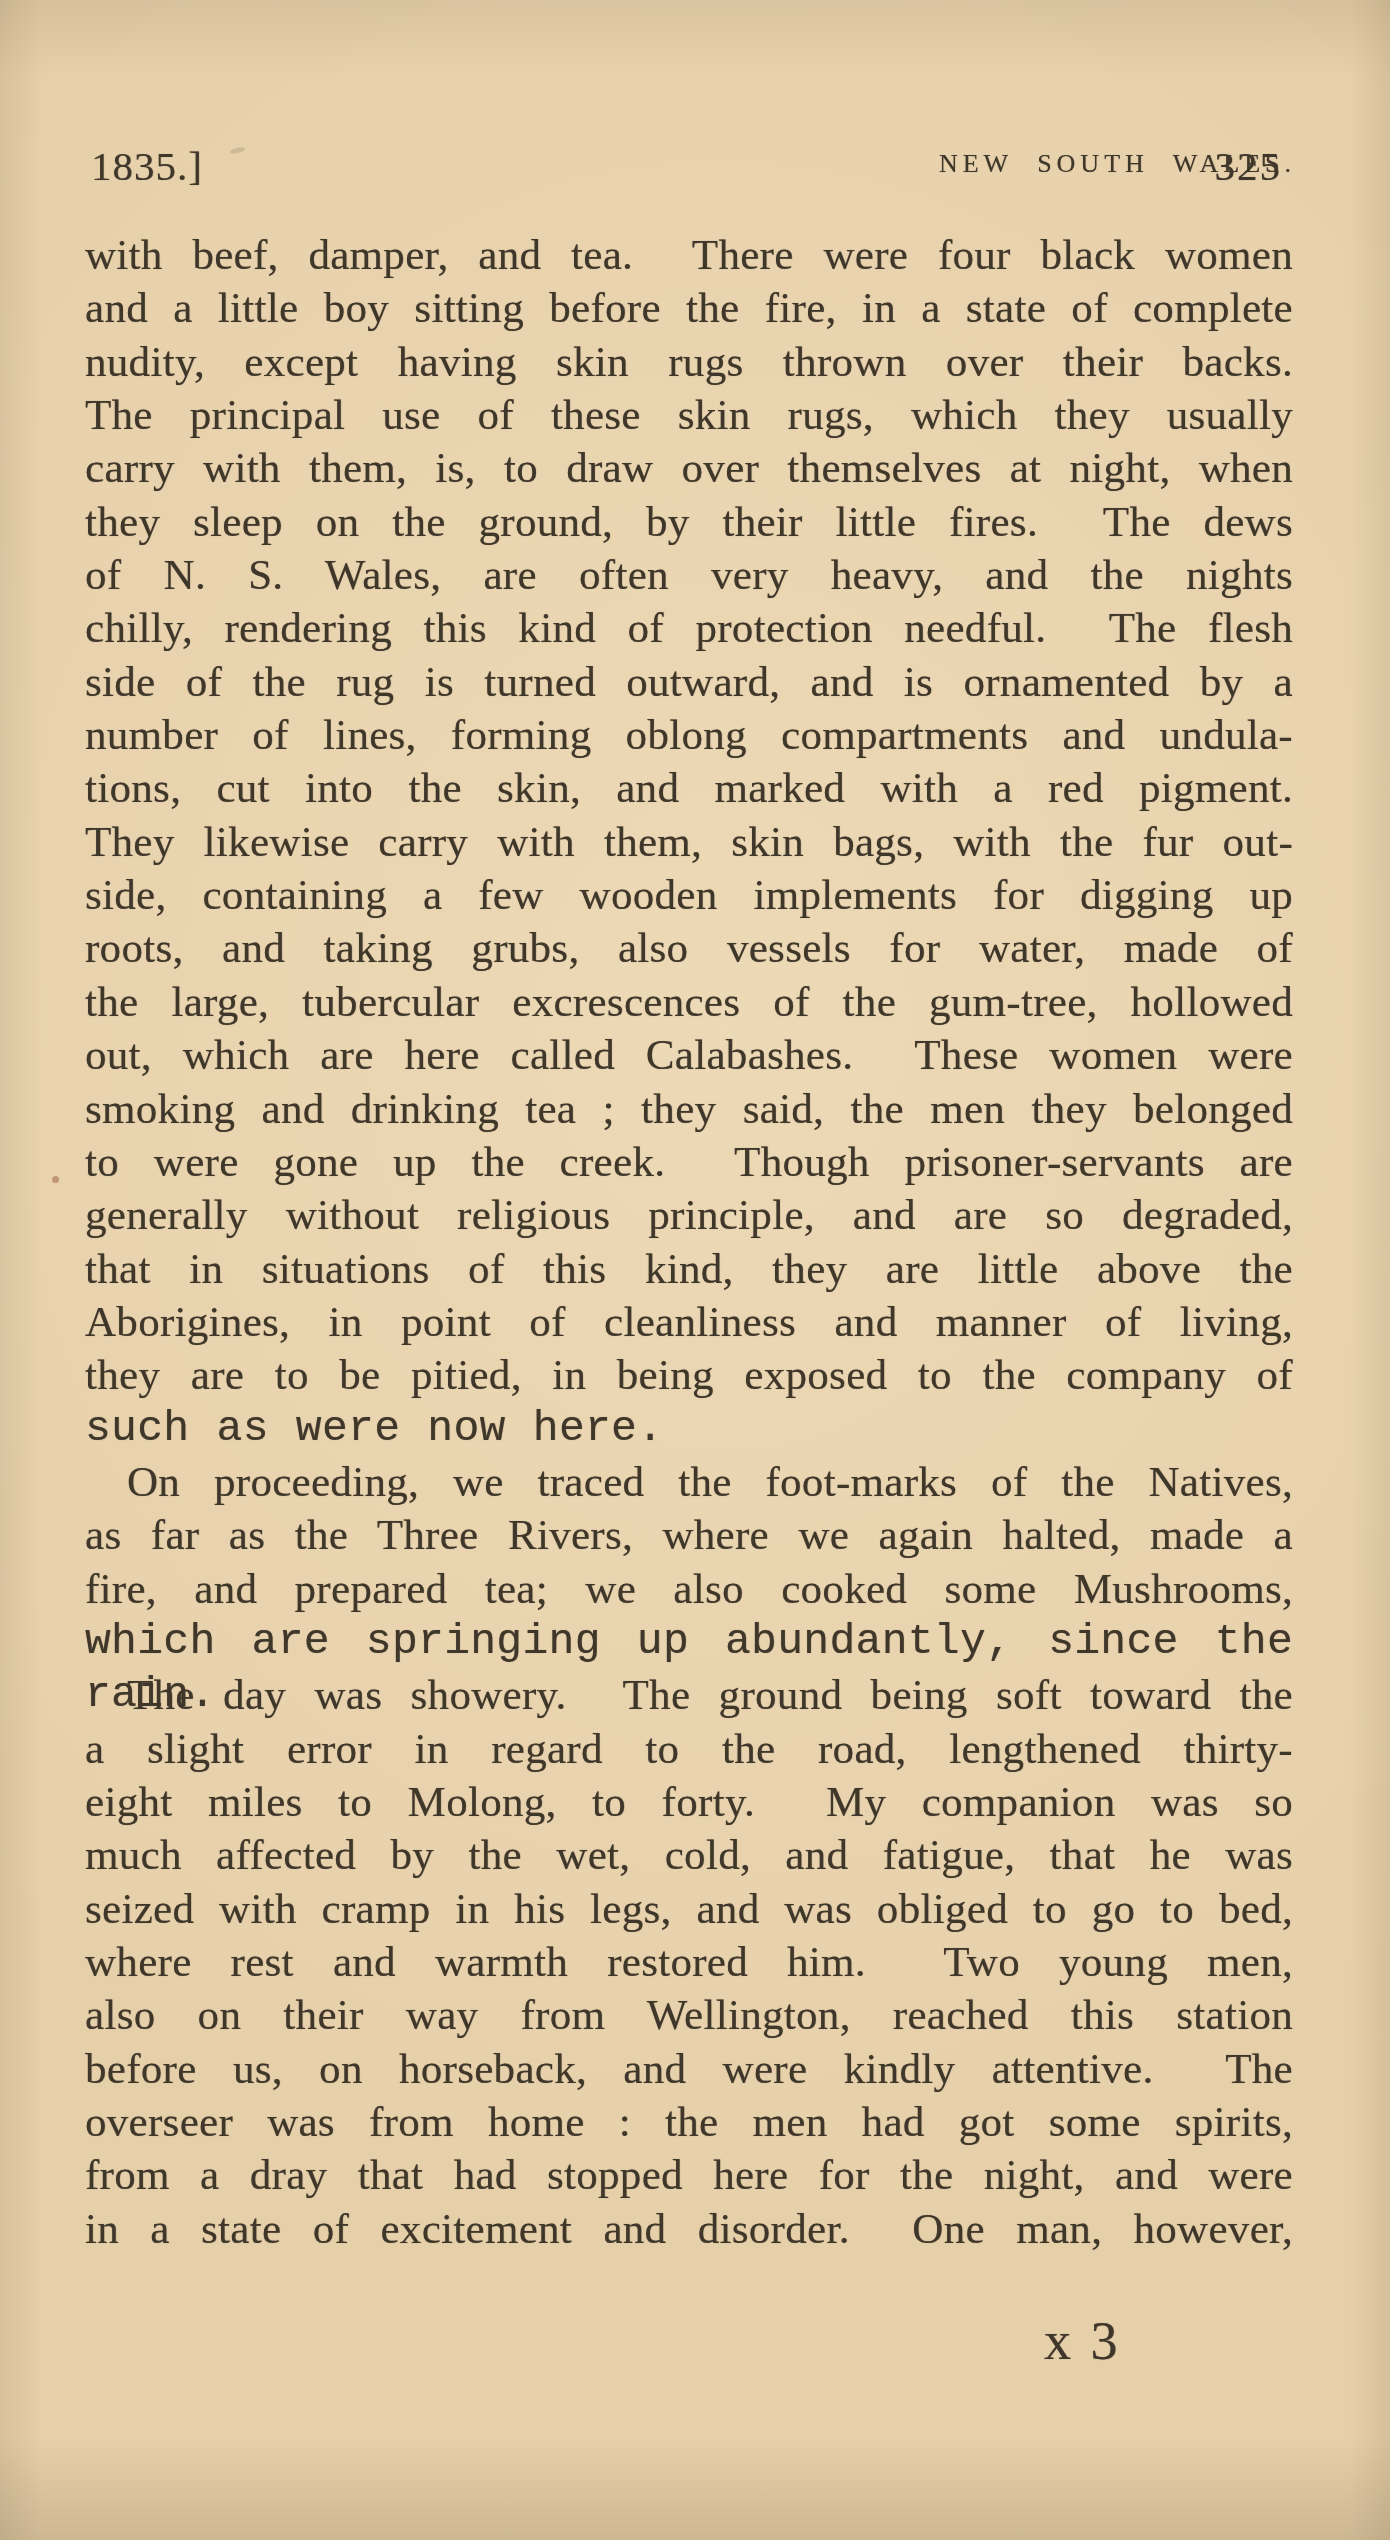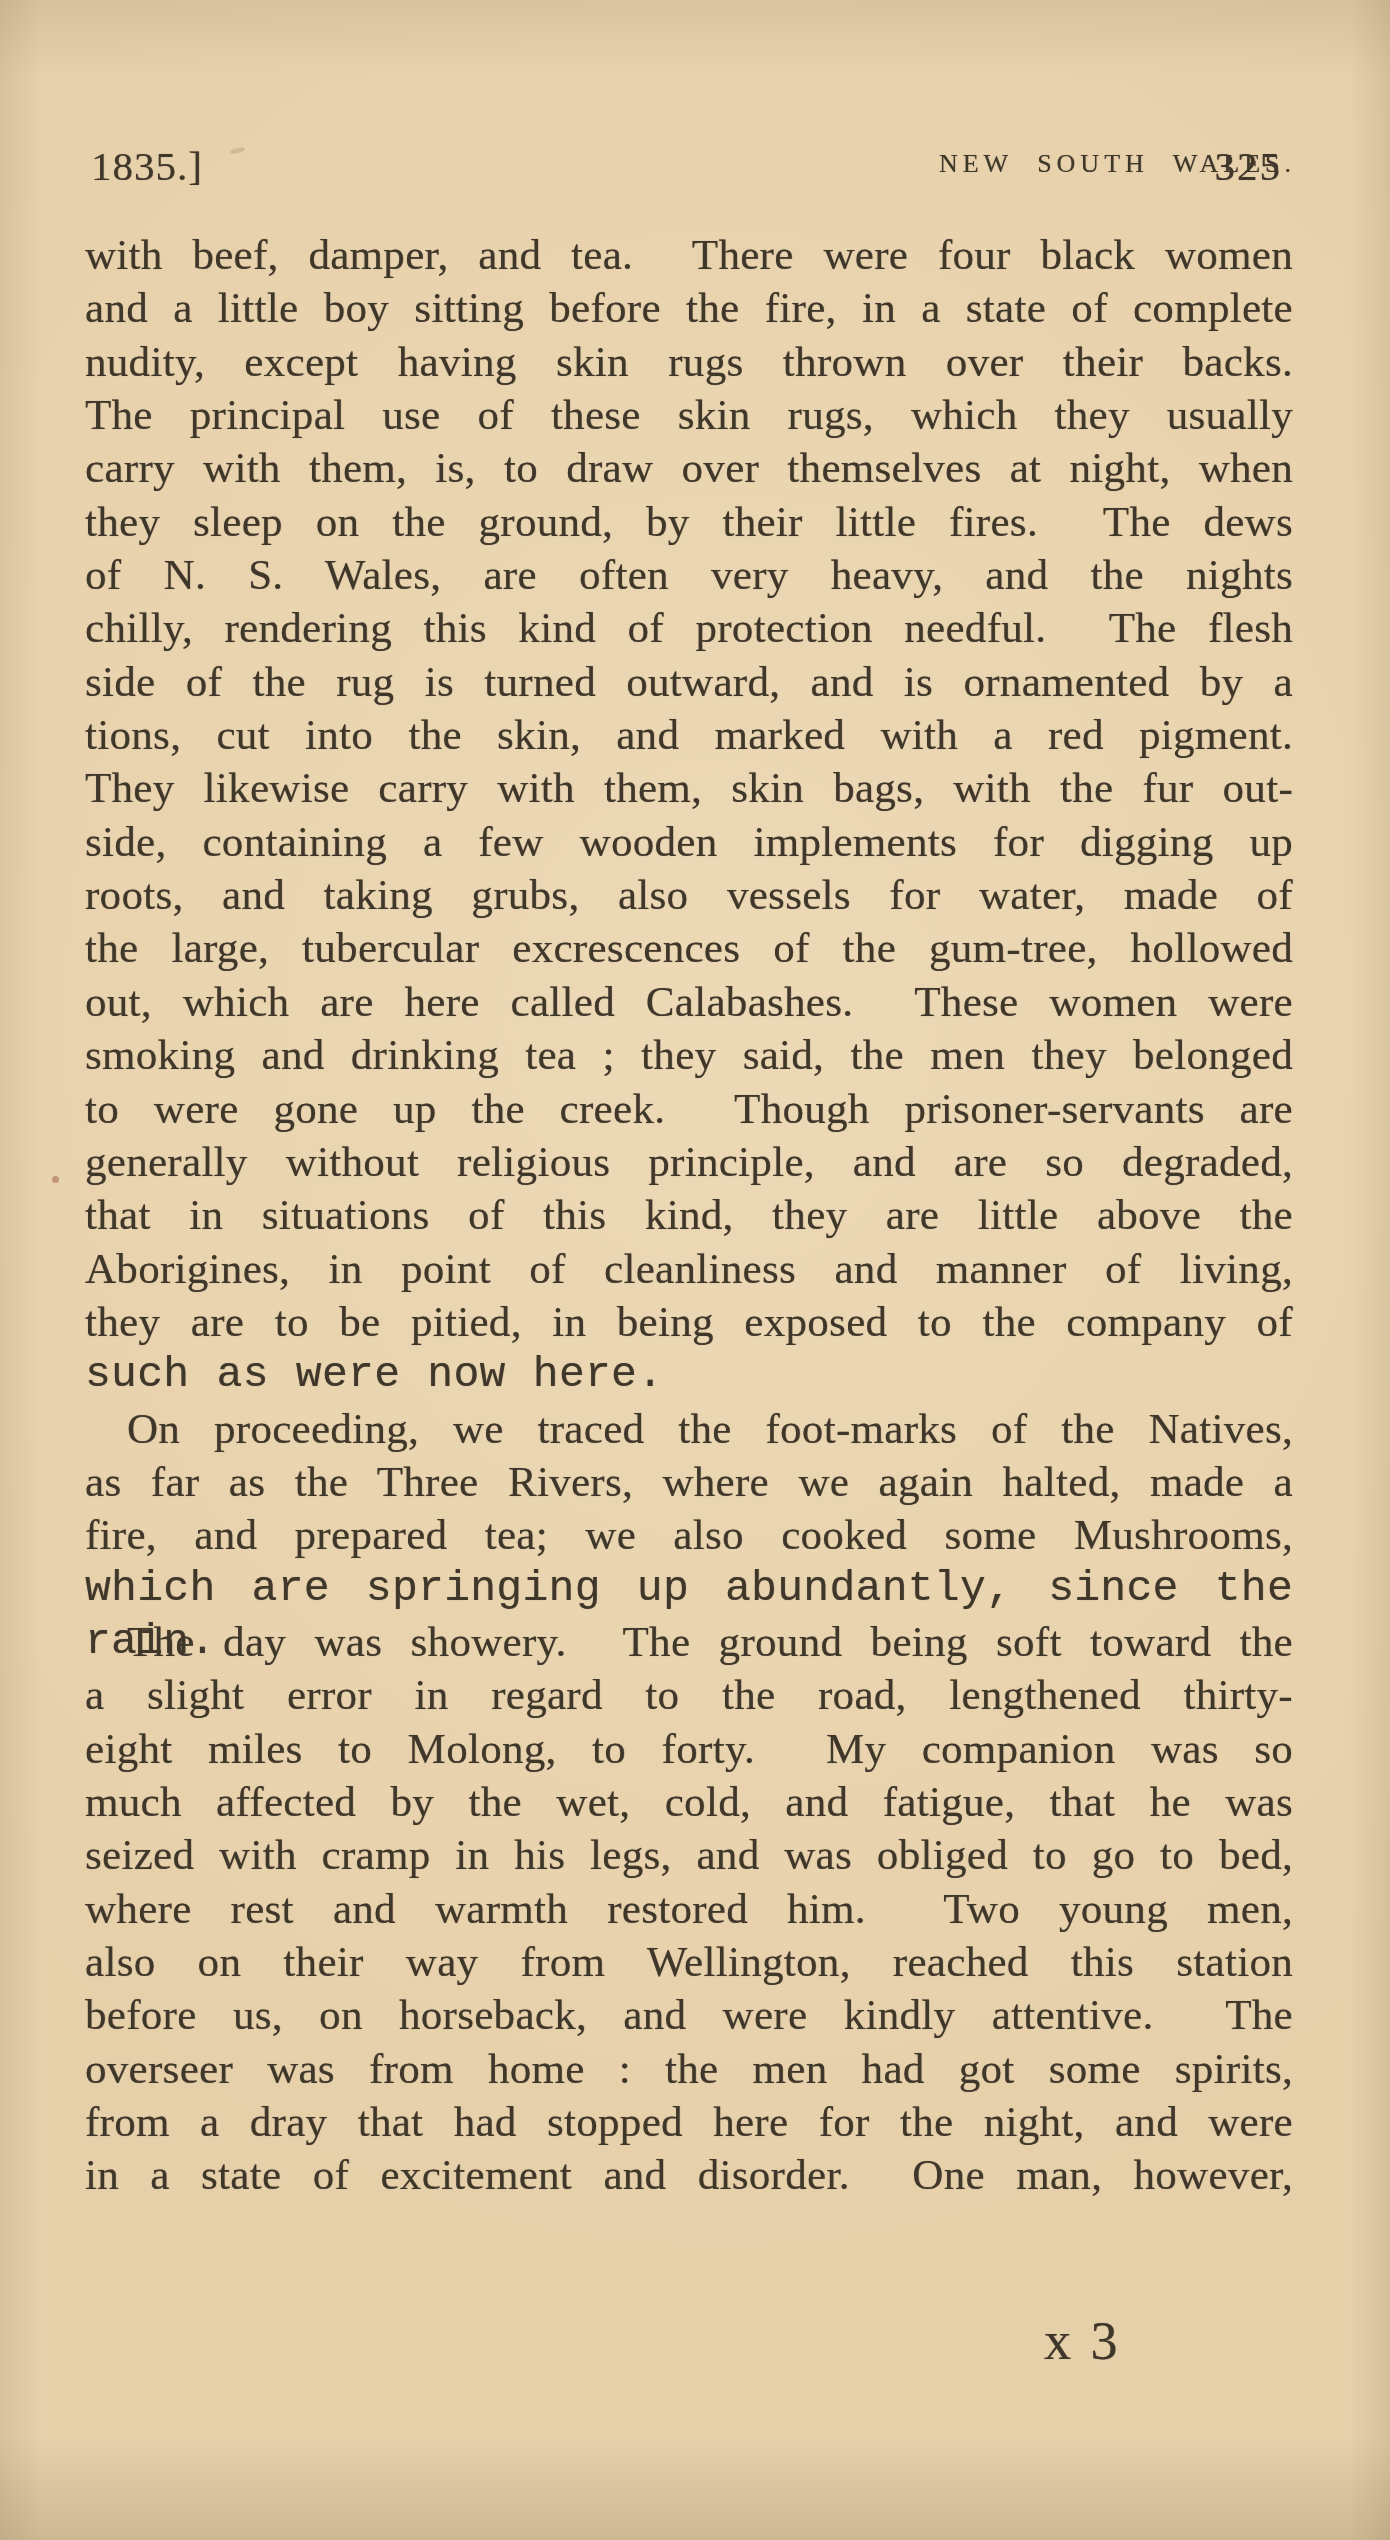--- a/index.html
+++ b/index.html
@@ -52,20 +52,21 @@
   <main class="text-block" id="lines">
       <div class="line ink">with beef, damper, and tea.&nbsp; There were four black women</div>
       <div class="line ink">and a little boy sitting before the fire, in a state of complete</div>
       <div class="line ink">nudity, except having skin rugs thrown over their backs.</div>
       <div class="line ink">The principal use of these skin rugs, which they usually</div>
       <div class="line ink">carry with them, is, to draw over themselves at night, when</div>
       <div class="line ink">they sleep on the ground, by their little fires.&nbsp; The dews</div>
       <div class="line ink">of N. S. Wales, are often very heavy, and the nights</div>
       <div class="line ink">chilly, rendering this kind of protection needful.&nbsp; The flesh</div>
       <div class="line ink">side of the rug is turned outward, and is ornamented by a</div>
+      <div class="line ink">number of lines, forming oblong compartments and undula-</div>
       <div class="line ink">tions, cut into the skin, and marked with a red pigment.</div>
       <div class="line ink">They likewise carry with them, skin bags, with the fur out-</div>
       <div class="line ink">side, containing a few wooden implements for digging up</div>
       <div class="line ink">roots, and taking grubs, also vessels for water, made of</div>
       <div class="line ink">the large, tubercular excrescences of the gum-tree, hollowed</div>
       <div class="line ink">out, which are here called Calabashes.&nbsp; These women were</div>
       <div class="line ink">smoking and drinking tea&nbsp;; they said, the men they belonged</div>
       <div class="line ink">to were gone up the creek.&nbsp; Though prisoner-servants are</div>
       <div class="line ink">generally without religious principle, and are so degraded,</div>
       <div class="line ink">that in situations of this kind, they are little above the</div>

